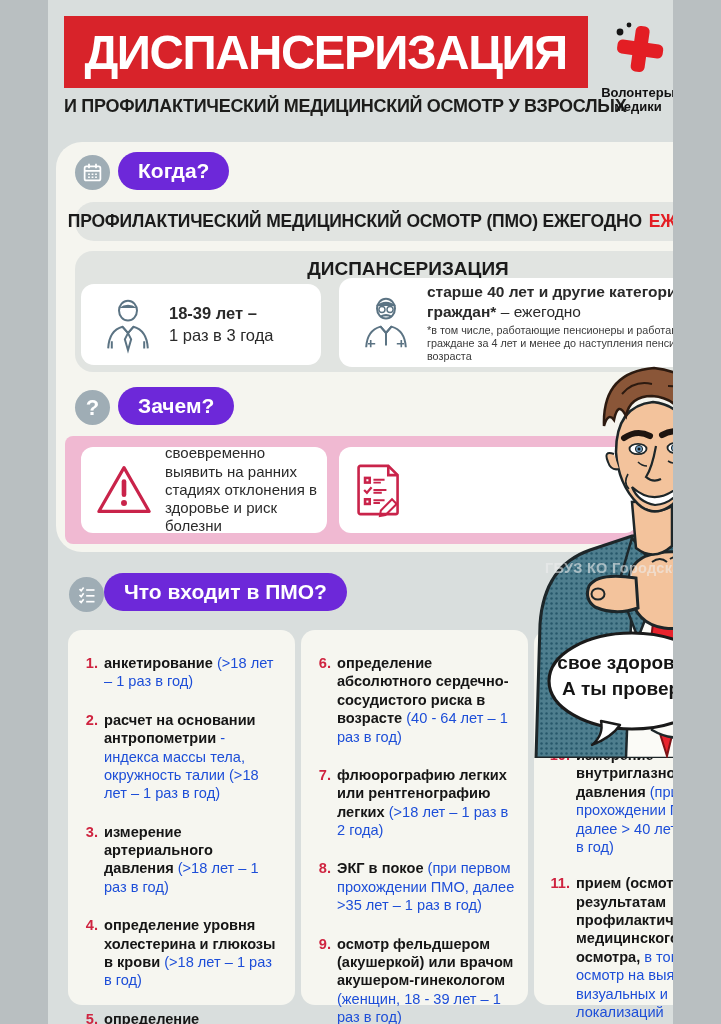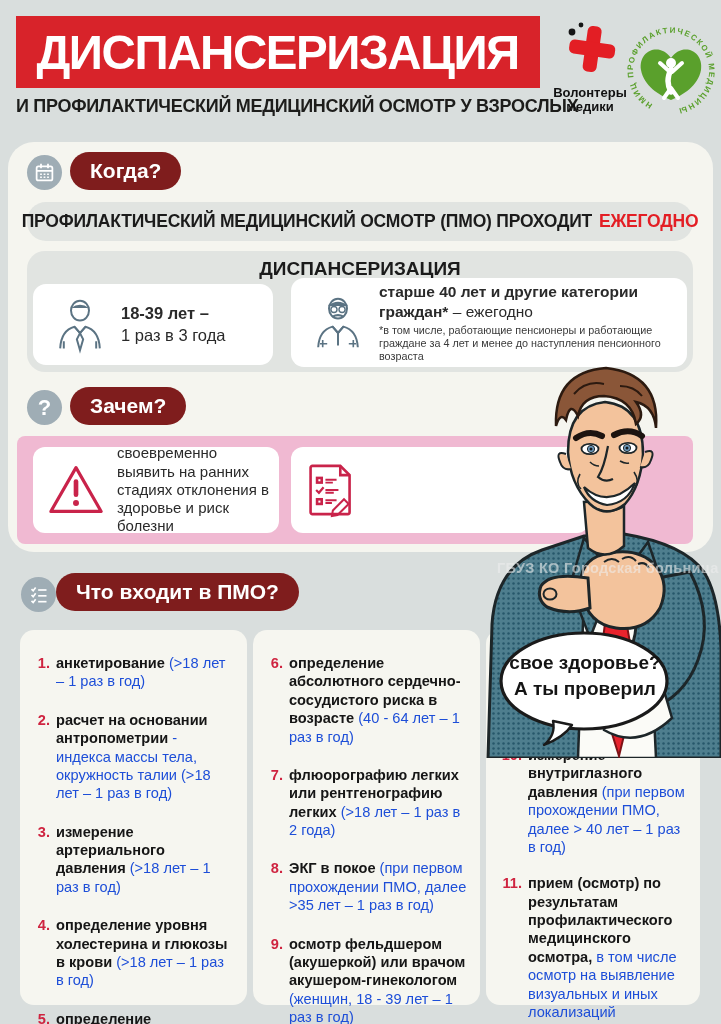--- a/index.html
+++ b/index.html
@@ -1,31 +1,31 @@
 <!DOCTYPE html>
 <html><head>
 <meta charset="utf-8">
 <style>
   html,body{margin:0;padding:0;}
   body{font-family:"Liberation Sans","DejaVu Sans",sans-serif;background:#b9bfc1;}
-  .page{position:relative;width:721px;height:1024px;background:#d9dedd;overflow:hidden;margin:0 auto;}
+  .page{position:relative;width:625px;height:1024px;background:#d9dedd;overflow:hidden;margin:0 auto;}
   
   .banner{position:absolute;left:16px;top:16px;width:524px;height:72px;background:#d8232a;
           display:flex;align-items:center;justify-content:center;}
   .banner .t{color:#fff;font-weight:bold;font-size:49px;letter-spacing:-1.5px;transform:scaleX(.97);white-space:nowrap;}
   .subtitle{position:absolute;left:16px;top:96px;width:540px;font-weight:bold;font-size:18px;
             letter-spacing:-.3px;color:#1d1d1b;white-space:nowrap;}
   .logo-vm{position:absolute;left:548px;top:20px;width:84px;text-align:center;}
   .logo-vm .cap{font-weight:bold;font-size:13px;line-height:1.1;color:#111;margin-top:2px;}
   .logo-nmic{position:absolute;left:626px;top:26px;width:90px;height:90px;}
   
   .cream{position:absolute;left:8px;top:142px;width:705px;height:410px;background:#f5f5ef;border-radius:26px;}
   .circle{position:absolute;width:35px;height:35px;border-radius:50%;background:#9fadb5;
           display:flex;align-items:center;justify-content:center;color:#fff;}
-  .pill{position:absolute;background:#7f1d1d;color:#fff;font-weight:bold;font-size:21px;
+  .pill{position:absolute;background:#6d28d9;color:#fff;font-weight:bold;font-size:21px;
         padding:7px 20px;border-radius:22px;white-space:nowrap;}
   .pmo-bar{position:absolute;left:27px;top:202px;width:666px;height:39px;background:#e1e4e1;border-radius:19px;
            display:flex;align-items:center;justify-content:center;font-weight:bold;font-size:17.5px;
            letter-spacing:-.2px;color:#1b1b1b;white-space:nowrap;}
   .pmo-bar .hl{color:#e31e24;margin-left:7px;}
   .disp-box{position:absolute;left:27px;top:251px;width:666px;height:121px;background:#e1e4e1;border-radius:18px;}
   .disp-title{text-align:center;font-weight:bold;font-size:19px;color:#1b1b1b;padding-top:7px;}
   .wcard{position:absolute;background:#fff;border-radius:13px;display:flex;align-items:center;}
   .disp-c1{left:6px;top:33px;width:240px;height:81px;}
   .disp-c2{left:264px;top:27px;width:396px;height:89px;}
@@ -102,21 +102,21 @@
   <div class="circle" style="left:27px;top:155px;">
     <svg width="21" height="21" viewBox="0 0 24 24" fill="none" stroke="#fff" stroke-width="2">
       <rect x="3" y="5" width="18" height="16" rx="2"></rect>
       <path d="M8 2v5M16 2v5M3 10h18"></path>
       <path d="M7 14h2M11 14h2M15 14h2M7 17.5h2M11 17.5h2M15 17.5h2" stroke-width="1.6"></path>
     </svg>
   </div>
   <div class="pill" style="left:70px;top:152px;">Когда?</div>
 
   <div class="pmo-bar">
-    <span>ПРОФИЛАКТИЧЕСКИЙ МЕДИЦИНСКИЙ ОСМОТР (ПМО) ПРОХОДИТ</span>
+    <span>ПРОФИЛАКТИЧЕСКИЙ МЕДИЦИНСКИЙ ОСМОТР (ПМО) ЕЖЕГОДНО</span>
     <span class="hl">ЕЖЕГОДНО</span>
   </div>
 
   <div class="disp-box">
     <div class="disp-title">ДИСПАНСЕРИЗАЦИЯ</div>
     <div class="wcard disp-c1">
       <svg class="picon" width="54" height="58" viewBox="0 0 60 64" fill="none" stroke="#5b7383" stroke-width="2.2">
         <path d="M20,16 a10,11 0 1 0 20,0 a10,11 0 1 0 -20,0"></path>
         <path d="M20,13 q10,-7 20,0" fill="#5b7383" stroke="none"></path>
         <path d="M8,58 Q9,38 24,34 L30,41 L36,34 Q51,38 52,58"></path>

